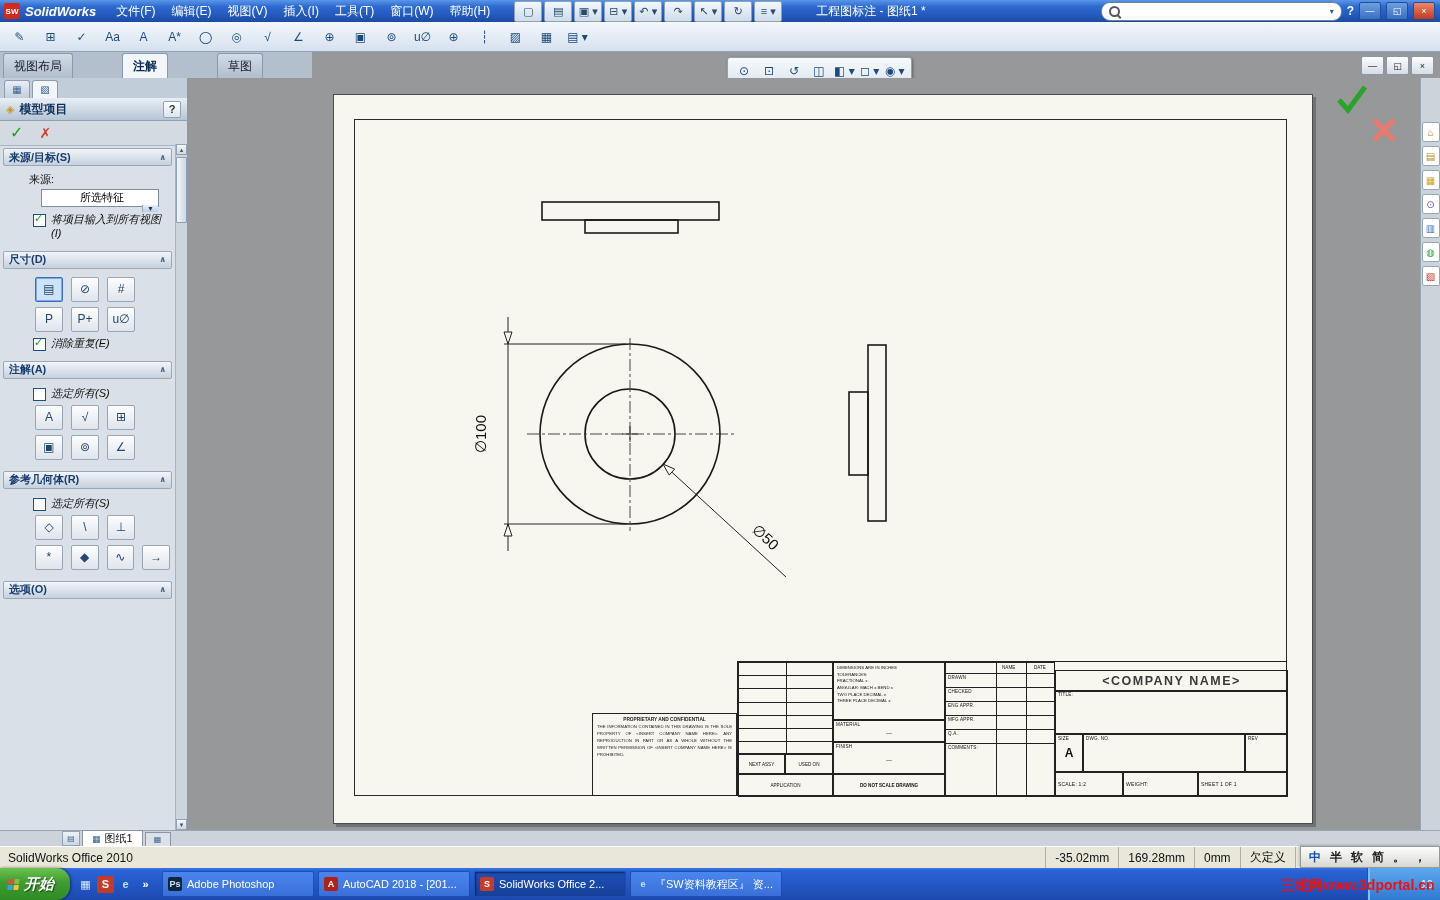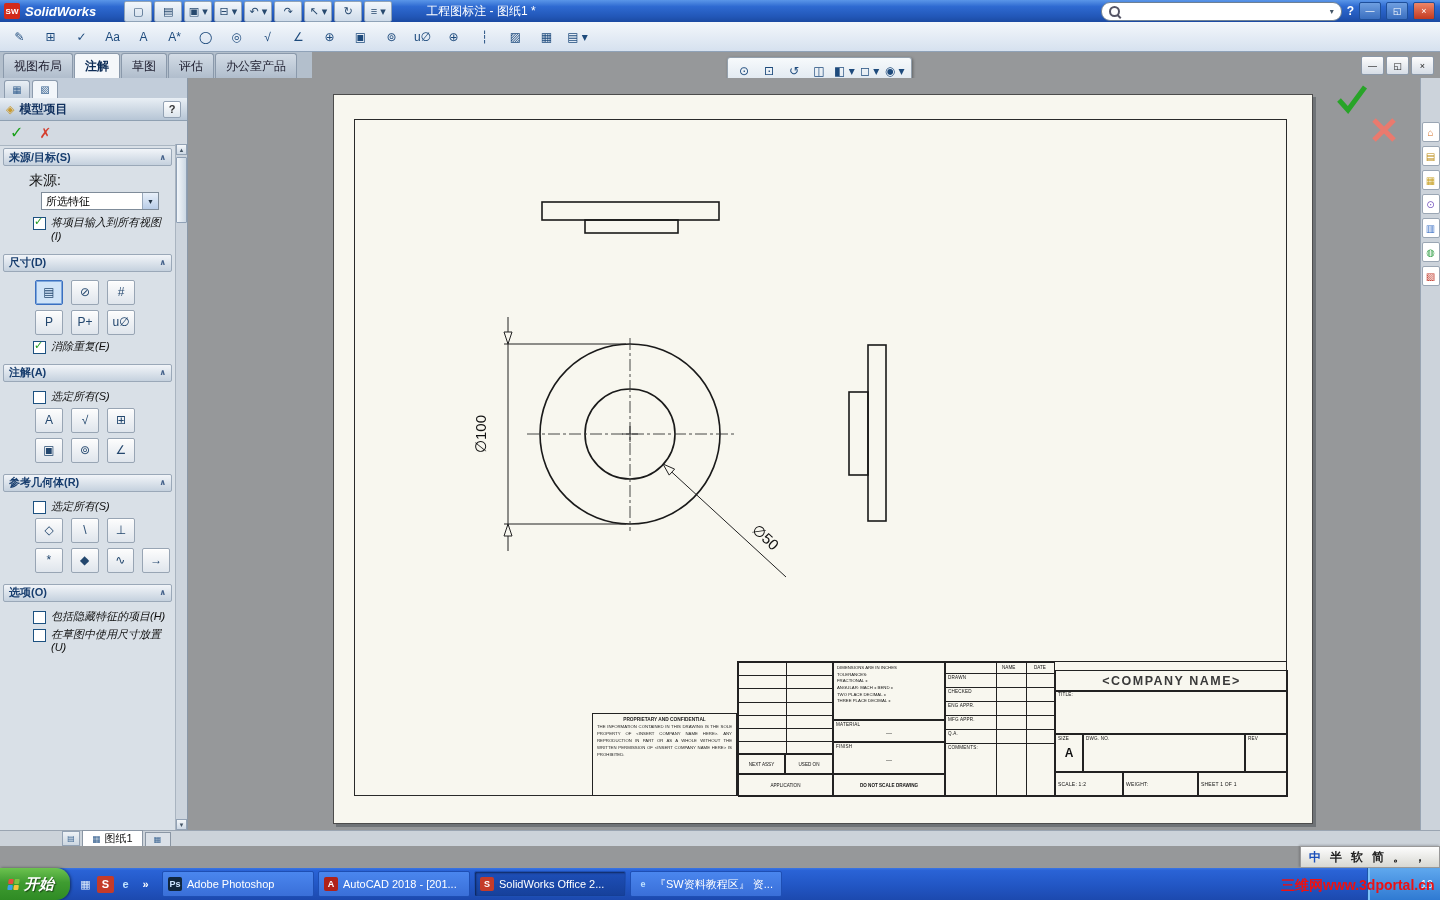--- a/index.html
+++ b/index.html
@@ -28,21 +28,21 @@
   .twb{width:20px;height:16px;background:linear-gradient(#6f9fe0,#3a6fc0);border:1px solid #1e4f9a;border-radius:2px;
     color:#fff;font-size:9px;display:flex;align-items:center;justify-content:center;}
   .twb.close{background:linear-gradient(#ef8668,#c23a20);}
   
   .toolbar2{position:absolute;left:0;top:22px;width:1440px;height:30px;display:flex;align-items:center;
     padding-left:4px;background:linear-gradient(180deg,#f3f7fb,#d6e1ef);border-bottom:1px solid #8fa2b8;box-sizing:border-box;}
   .ibtn{min-width:25px;height:23px;display:flex;align-items:center;justify-content:center;font-size:12px;
     color:#1d4a7c;border:1px solid transparent;border-radius:2px;padding:0 2px;}
   
   .cmdtabs{position:absolute;left:0;top:52px;width:312px;height:26px;background:#b3bfcc;display:flex;
-    align-items:flex-end;padding-left:3px;box-sizing:border-box;}
+    align-items:flex-end;padding-left:3px;box-sizing:border-box;gap:48px;}
   .ctab{padding:4px 10px 3px;font-size:12px;color:#223;background:linear-gradient(#d3dce6,#b0bdcc);
     border:1px solid #8a99ab;border-bottom:none;border-radius:3px 3px 0 0;margin-right:1px;white-space:nowrap;}
   .ctab.active{background:#f4f7fa;color:#0b2b55;font-weight:bold;}
   .band{position:absolute;left:312px;top:52px;width:1128px;height:26px;background:#96989a;}
   .wbtns{position:absolute;right:6px;top:56px;display:flex;gap:2px;}
   .wb{width:21px;height:17px;background:linear-gradient(#fdfdfd,#d6dde6);border:1px solid #8b98a8;border-radius:2px;
     font-size:9px;display:flex;align-items:center;justify-content:center;color:#222;}
   .floatbar{position:absolute;left:727px;top:57px;height:24px;display:flex;align-items:center;gap:1px;
     padding:1px 4px;background:linear-gradient(#f7fafc,#dde6ef);border:1px solid #93a0ad;border-radius:3px;
     box-shadow:1px 1px 3px rgba(0,0,0,.35);}
@@ -64,23 +64,23 @@
   .pm-actions{height:24px;display:flex;align-items:center;gap:16px;padding:0 10px;background:#d3dae2;border-bottom:1px solid #aab6c2;}
   .okk{color:#18a018;font-size:16px;font-weight:bold;line-height:1;}
   .cxx{color:#d43c2c;font-size:14px;font-weight:bold;line-height:1;}
   .pm-scroll{position:absolute;left:0;top:66px;right:12px;bottom:0;overflow:hidden;}
   .sec{margin:4px 3px 5px;}
   .sec-h{height:16px;display:flex;align-items:center;padding:0 5px;background:linear-gradient(180deg,#f2f5f9,#c5d1de);
     border:1px solid #9aa8b8;border-radius:2px;color:#173d6e;font-weight:bold;font-size:11px;}
   .sec-h::after{content:"∧";margin-left:auto;font-size:8px;color:#44618a;}
   .sec-b{padding:4px 2px 1px;}
   .msg{background:#ffffc8;border:1px solid #a8a878;padding:4px 5px;font-size:11px;line-height:1.32;color:#111;margin:1px 2px;}
-  .flabel{font-size:14px;color:#111;margin:2px 0 1px 24px;}
+  .flabel{font-size:11px;color:#111;margin:2px 0 1px 24px;}
   .dd{width:118px;height:18px;background:#fff;border:1px solid #7f8c9a;display:flex;align-items:center;
-    margin:2px 0 6px 36px;font-size:11px;padding-left:4px;box-sizing:border-box;}
+    margin:2px 0 6px 36px;font-size:11px;padding-left:4px;box-sizing:border-box;flex-direction:column;}
   .dd .arrow{margin-left:auto;width:15px;height:16px;background:linear-gradient(#e8f0fa,#b9cde8);
     border-left:1px solid #98a8bb;display:flex;align-items:center;justify-content:center;}
   .dd .arrow::after{content:"▼";font-size:7px;color:#234;}
   .chk{display:flex;gap:5px;align-items:flex-start;margin:4px 2px 4px 28px;font-size:11px;color:#111;line-height:1.25;font-style:italic;}
   .cb{width:11px;height:11px;background:#fff;border:1px solid #1c5180;flex:none;position:relative;margin-top:1px;}
   .cb.checked::after{content:"✓";position:absolute;left:0;top:-3px;font-size:11px;color:#1f9a1f;font-weight:bold;}
   .icon-row{display:flex;gap:8px;margin:4px 0 5px 30px;}
   .pbtn{width:26px;height:23px;background:linear-gradient(180deg,#fdfdfd,#dfe5ec);border:1px solid #98a5b4;border-radius:2px;
     display:flex;align-items:center;justify-content:center;font-size:12px;color:#23476e;box-shadow:inset 0 1px 0 #fff;}
   .pbtn.sel{background:#cfe3f8;border-color:#3a6fc0;box-shadow:inset 0 0 0 1px #7da7dd;}
@@ -165,20 +165,29 @@
   .watermark{position:absolute;left:1281px;top:877px;color:#ee1111;font-weight:bold;font-size:14px;white-space:nowrap;z-index:60;}
 </style>
 </head>
 <body>
 
 <div id="screen">
 
   <div class="titlebar">
     <span class="logo">SW</span>
     <span class="brand">SolidWorks</span>
+    <nav style="display:flex">
+      <span class="menu-item">文件(F)</span>
+        <span class="menu-item">编辑(E)</span>
+        <span class="menu-item">视图(V)</span>
+        <span class="menu-item">插入(I)</span>
+        <span class="menu-item">工具(T)</span>
+        <span class="menu-item">窗口(W)</span>
+        <span class="menu-item">帮助(H)</span>
+    </nav>
     <div class="stdbar">
       <span class="sicon">
           <span>▢</span>
         </span>
         <span class="sicon">
           <span>▤</span>
         </span>
         <span class="sicon">
           <span>▣ ▾</span>
         </span>
@@ -439,30 +448,20 @@
               </span>
               <span class="pbtn">
                 <span>→</span>
               </span>
           </div>
         </div>
       </div>
 
       <div class="sec">
         <div class="sec-h">选项(O)</div>
-        <div class="sec-b">
-          <label class="chk">
-            <span class="cb"></span>
-            <span>包括隐藏特征的项目(H)</span>
-          </label>
-          <label class="chk">
-            <span class="cb"></span>
-            <span>在草图中使用尺寸放置(U)</span>
-          </label>
-        </div>
       </div>
     </div>
     <div class="sb">
       <span class="bt" style="top:0">▲</span>
       <span class="thumb"></span>
       <span class="bt" style="bottom:0">▼</span>
     </div>
   </aside>
   <div class="handle">◂</div>
 
@@ -635,20 +634,31 @@
 
   <div class="stabs">
     <span class="snav">▤</span>
     <span class="stab">
       <span class="si">▦</span>
       <span>图纸1</span>
     </span>
     <span class="addtab">▦</span>
   </div>
 
+  <div class="status">
+    <span class="sleft">SolidWorks Office 2010</span>
+    <span class="sright">
+      <span class="scell">-35.02mm</span>
+      <span class="scell">169.28mm</span>
+      <span class="scell">0mm</span>
+      <span class="scell">欠定义</span>
+      <span class="scell">正在编辑：图纸1</span>
+      <span class="scell" style="padding:0 14px">1</span>
+    </span>
+  </div>
 
   <div class="ime">
     <span class="imec">中</span>
       <span class="imec">半</span>
       <span class="imec">软</span>
       <span class="imec">简</span>
       <span class="imec">。</span>
       <span class="imec">，</span>
   </div>
 

